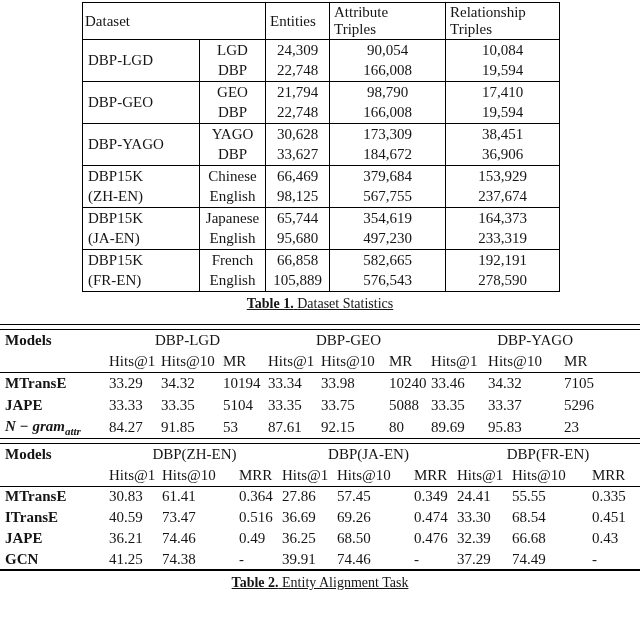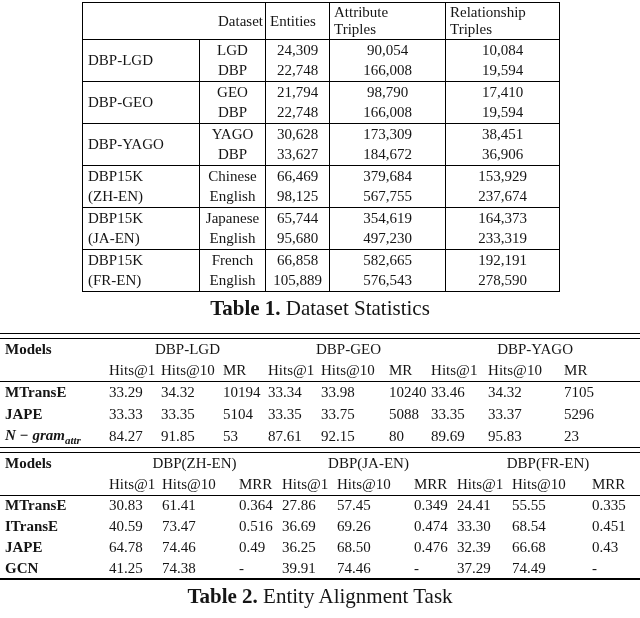--- a/index.html
+++ b/index.html
@@ -25,31 +25,31 @@
     padding: 0 2px;
     font-weight: normal;
   }
   .t1 thead th {
     border-bottom: 1px solid #000;
     height: 37px;
     white-space: pre-line;
     line-height: 1.12;
     vertical-align: middle;
   }
-  .t1 .h-dataset { text-align: right; }
+  .t1 .h-dataset { text-align: left; }
   .t1 .h-left   { text-align: left; padding-left: 4px; }
   .t1 tbody td  { height: 21px; text-align: center; }
   .t1 tbody tr.group-first td { border-top: 1px solid #000; }
   .t1 td.gname {
     text-align: left; padding-left: 5px;
     white-space: pre-line; line-height: 1.32;
     vertical-align: middle;
   }
   
-  .cap { width: 640px; text-align: center; font-size: 21px; margin-top: 4px; }
+  .cap { width: 640px; text-align: center; font-size: 14px; margin-top: 4px; text-decoration: underline; }
   .cap .bold { font-weight: bold; }
   
   .rule-dbl { width: 640px; height: 6px; border-top: 1px solid #000; border-bottom: 1px solid #000; }
   .r1 { margin-top: 12px; }
   .t2 {
     width: 640px;
     border-collapse: collapse;
     table-layout: fixed;
     font-size: 15px;
   }
@@ -303,21 +303,21 @@
         <td>0.516</td>
         <td>36.69</td>
         <td>69.26</td>
         <td>0.474</td>
         <td>33.30</td>
         <td>68.54</td>
         <td>0.451</td>
       </tr>
       <tr>
         <td class="models">JAPE</td>
-        <td>64.78</td>
+        <td>36.21</td>
         <td>74.46</td>
         <td>0.49</td>
         <td>36.25</td>
         <td>68.50</td>
         <td>0.476</td>
         <td>32.39</td>
         <td>66.68</td>
         <td>0.43</td>
       </tr>
       <tr>

